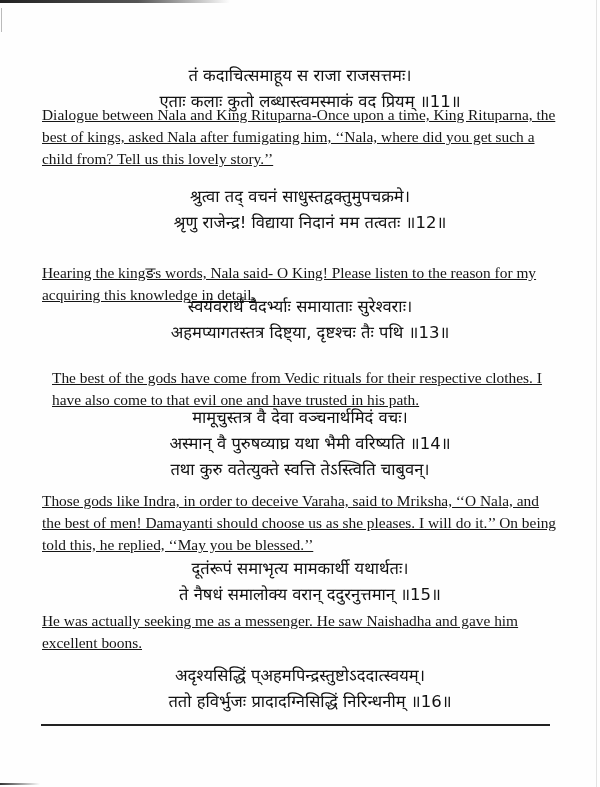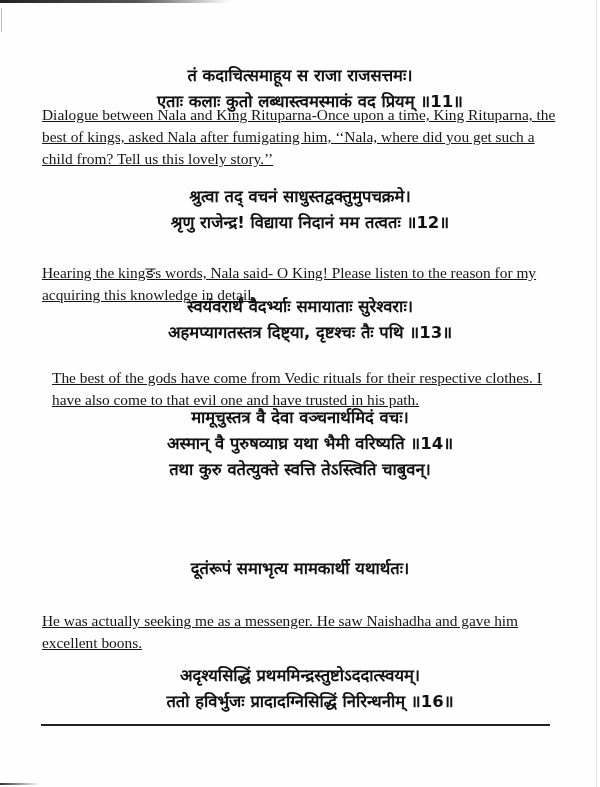--- a/index.html
+++ b/index.html
@@ -45,21 +45,21 @@
       width: 40px; height: 2px;
       background: linear-gradient(to right, #333, rgba(0,0,0,0));
     }
     .verse {
       position: absolute;
       left: 0;
       width: 600px;
       text-align: center;
       font-family: "DejaVu Sans", sans-serif;
       font-size: 16.5px;
-      font-weight: bold;
+      font-weight: normal;
       line-height: 26px;
       color: #111;
     }
     .verse .line {
       display: block;
       white-space: nowrap;
     }
     .verse .line.l2 { padding-left: 20px; }
     .prose {
       position: absolute;
@@ -118,25 +118,27 @@
     <span class="line">स्वयंवरार्थं वैदर्भ्याः समायाताः सुरेश्वराः।</span>
     <span class="line l2">अहमप्यागतस्तत्र दिष्ट्या, दृष्टश्चः तैः पथि ॥13॥</span>
   </div>
   <p class="prose" style="top:357px; margin:10px;">The best of the gods have come from Vedic rituals for their respective clothes. I have also come to that evil one and have trusted in his path.</p>
 
   <div class="verse" style="top:405px;">
     <span class="line">मामूचुस्तत्र वै देवा वञ्चनार्थमिदं वचः।</span>
     <span class="line l2">अस्मान् वै पुरुषव्याघ्र यथा भैमी वरिष्यति ॥14॥</span>
     <span class="line">तथा कुरु वतेत्युक्ते स्वत्ति तेऽस्त्विति चाबुवन्।</span>
   </div>
+  <p class="prose" style="top:490px; margin:0;">Those gods like Indra, in order to deceive Varaha, said to Mriksha, ‘‘O Nala, and the best of men! Damayanti should choose us as she pleases. I will do it.’’ On being told this, he replied, ‘‘May you be blessed.’’</p>
 
   <div class="verse" style="top:556px;">
     <span class="line">दूतंरूपं समाभृत्य मामकार्थी यथार्थतः।</span>
+    <span class="line l2">ते नैषधं समालोक्य वरान् ददुरनुत्तमान् ॥15॥</span>
   </div>
   <p class="prose" style="top:610px; margin:0;">He was actually seeking me as a messenger. He saw Naishadha and gave him excellent boons.</p>
 
   <div class="verse" style="top:663px;">
-    <span class="line">अदृश्यसिद्धिं प्रथममिन्द्रस्तुष्टोऽददात्स्वयम्।</span>
+    <span class="line">अदृश्यसिद्धिं प्अहमपिन्द्रस्तुष्टोऽददात्स्वयम्।</span>
     <span class="line l2">ततो हविर्भुजः प्रादादग्निसिद्धिं निरिन्धनीम् ॥16॥</span>
   </div>
 
   <div class="footer-rule"></div>
 </div>
 
 </body></html>

